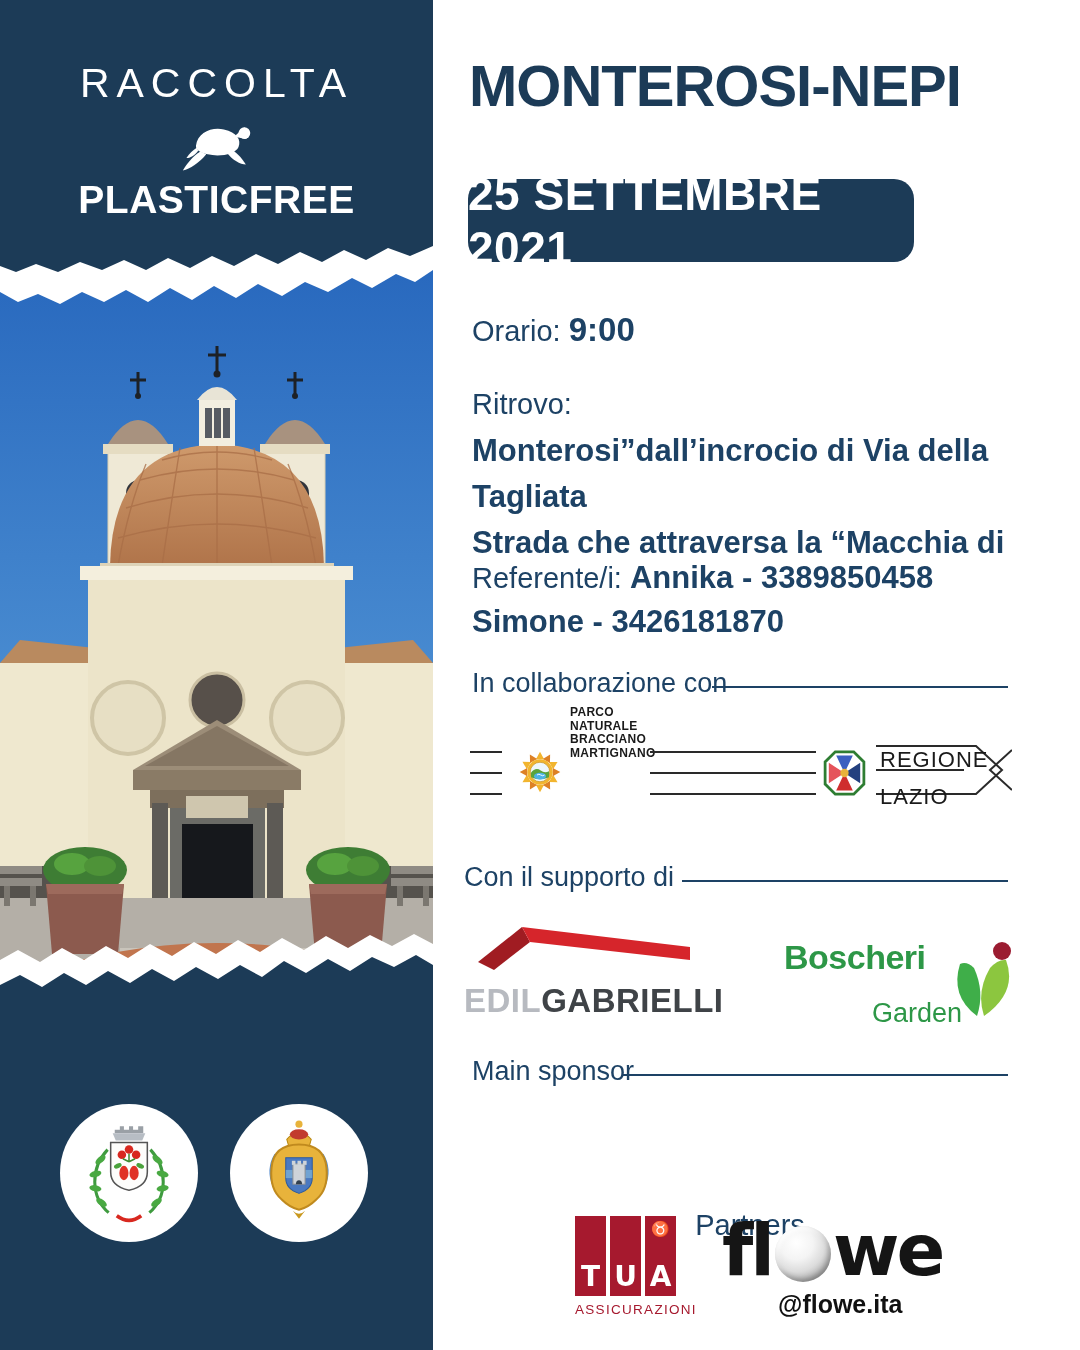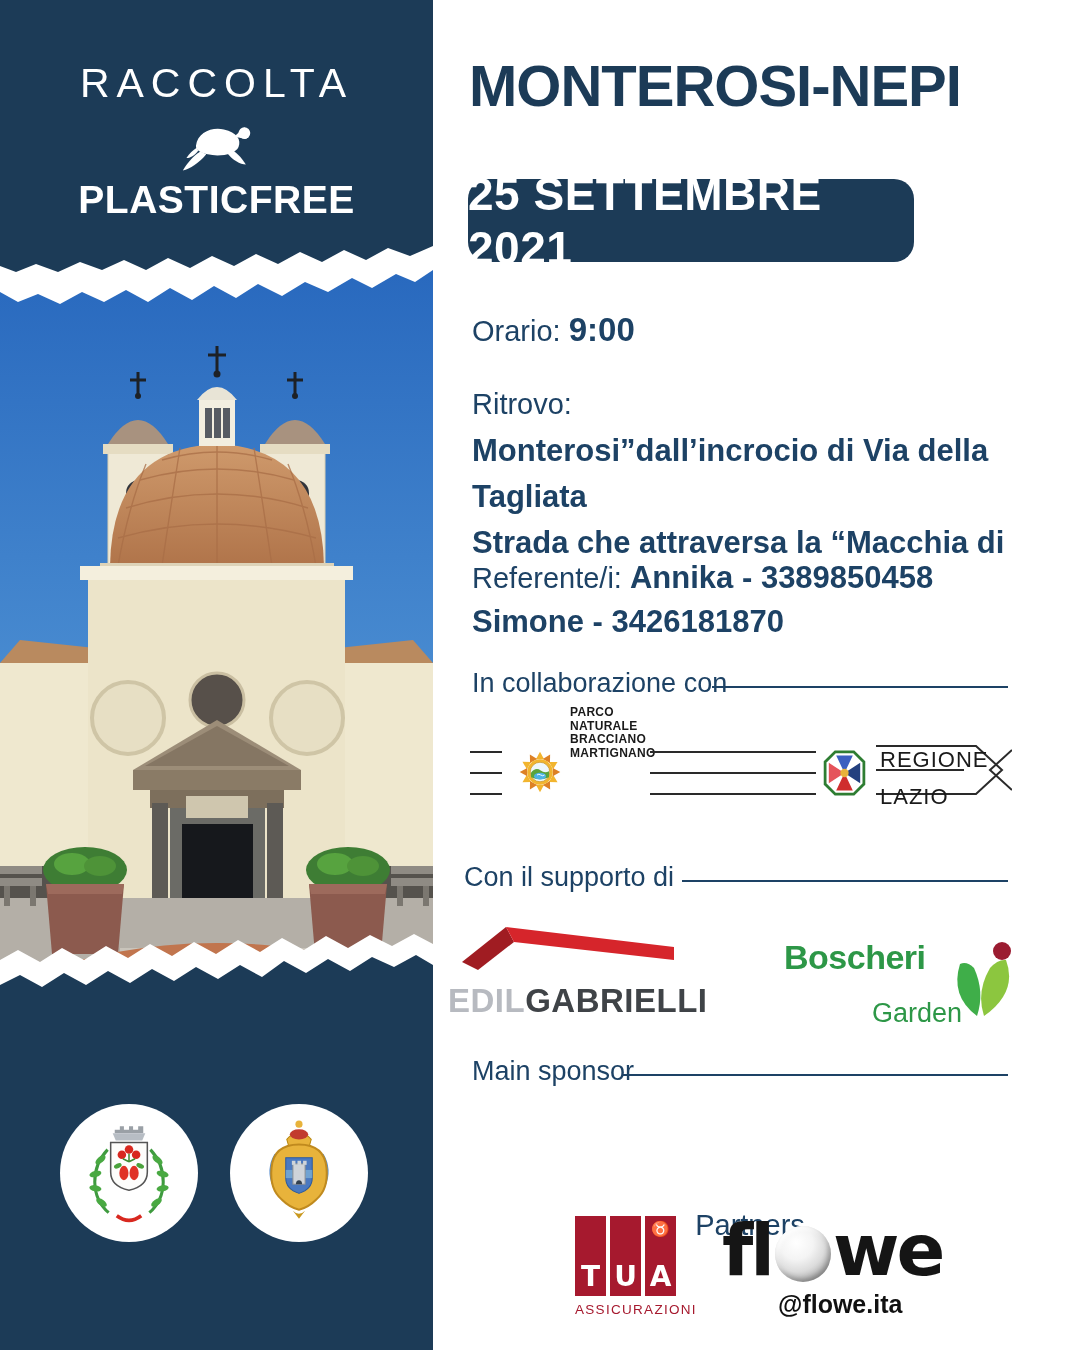--- a/index.html
+++ b/index.html
@@ -63,21 +63,21 @@
   .parco-text{
     position:absolute;left:570px;top:706px;font-size:12px;font-weight:700;color:#1a1a1a;
     line-height:13.5px;letter-spacing:0.3px;
   }
   .lazio-emblem{position:absolute;left:822px;top:749px;width:45px;height:48px;}
   .lazio-decor{position:absolute;left:876px;top:742px;width:136px;height:58px;}
   .lazio-t1{position:absolute;left:880px;top:747px;font-size:22px;color:#1a1a1a;letter-spacing:1px;font-weight:400;}
   .lazio-t2{position:absolute;left:880px;top:769px;font-size:22px;color:#1a1a1a;letter-spacing:1px;font-weight:400;margin-top:15px;}
 
   
-  .edil-logo{position:absolute;left:448px;top:922px;width:226px;}
+  .edil-logo{position:absolute;left:464px;top:922px;width:226px;}
   .edil-text{font-size:33px;font-weight:800;letter-spacing:0.5px;margin-top:2px;}
   .edil-text .p1{color:#b7bac0;} .edil-text .p2{color:#3f4347;}
   .boscheri-name{position:absolute;left:784px;top:938px;font-size:34px;font-weight:800;color:#2d9747;letter-spacing:-0.5px;}
   .boscheri-garden{position:absolute;left:872px;top:998px;font-size:27px;color:#2d9747;}
   .boscheri-icon{position:absolute;left:950px;top:934px;width:64px;height:86px;}
 
   .partners{position:absolute;left:440px;top:1186px;width:620px;text-align:center;font-size:29px;margin-top:23px;}
 
   
   .tua{position:absolute;left:575px;top:1216px;width:102px;}

